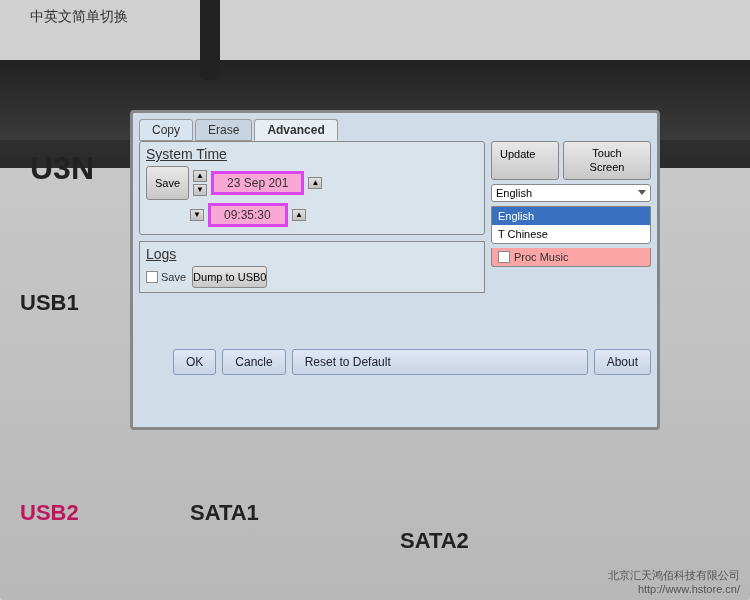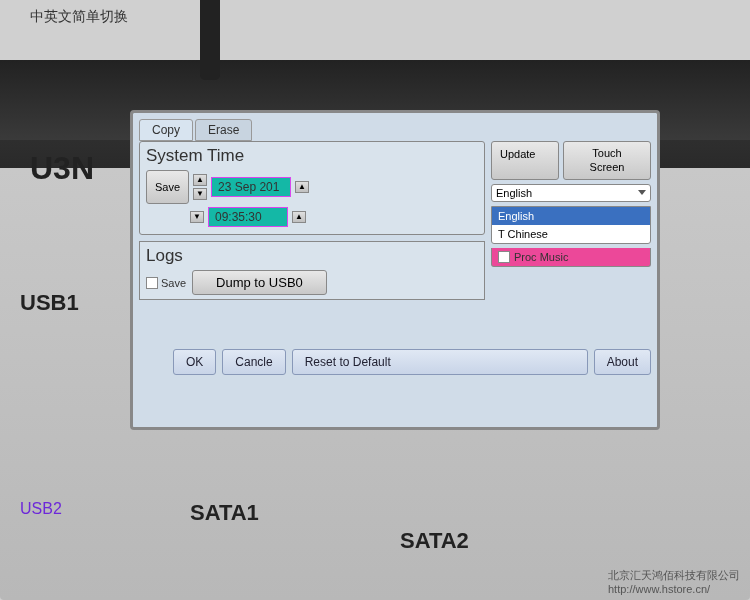--- a/index.html
+++ b/index.html
@@ -71,23 +71,23 @@
       font-size: 22px;
       font-weight: bold;
       color: #222;
     }
 
     
     .label-usb2 {
       position: absolute;
       top: 500px;
       left: 20px;
-      font-size: 16px;
-      font-weight: normal;
-      color: #6d28d9;
+      font-size: 22px;
+      font-weight: bold;
+      color: #be185d;
     }
 
     
     .label-sata1 {
       position: absolute;
       top: 500px;
       left: 190px;
       font-size: 22px;
       font-weight: bold;
       color: #222;
@@ -101,21 +101,21 @@
       font-size: 22px;
       font-weight: bold;
       color: #222;
     }
 
     
     .company-info {
       position: absolute;
       bottom: 5px;
       right: 10px;
-      text-align: left;
+      text-align: right;
     }
     .company-info .company-name {
       font-size: 11px;
       color: #555;
     }
     .company-info .company-url {
       font-size: 11px;
       color: #555;
     }
 
@@ -175,23 +175,24 @@
     }
 
     .system-time-group {
       border: 1px solid #888;
       border-radius: 3px;
       padding: 4px 6px;
       background: rgba(255,255,255,0.2);
       margin-bottom: 6px;
     }
     .group-label {
-      font-size: 17px;
+      font-size: 14px;
       color: #333;
       margin-bottom: 4px;
+      text-decoration: underline;
     }
 
     .time-row {
       display: flex;
       align-items: center;
       gap: 4px;
       margin-bottom: 3px;
     }
 
     .save-btn {
@@ -218,23 +219,23 @@
       background: linear-gradient(180deg, #e0e0e0, #c0c0c0);
       border: 1px solid #888;
       cursor: pointer;
       display: flex;
       align-items: center;
       justify-content: center;
       line-height: 1;
     }
 
     .time-display {
-      background: #14b8a6;
-      border: 1px solid #d946ef;
-      padding: 2px 6px;
+      background: #f9a8d4;
+      border: 3px solid #d946ef;
+      padding: 2px 13px;
       font-size: 12px;
       min-width: 80px;
       color: #333;
     }
 
     
     .logs-group {
       border: 1px solid #888;
       border-radius: 0;
       padding: 4px 6px;
@@ -256,22 +257,22 @@
     }
 
     .checkbox {
       width: 12px;
       height: 12px;
       border: 1px solid #888;
       background: #fff;
     }
 
     .dump-btn {
-      padding: 4px 23px;
-      font-size: 13px;
+      padding: 4px 0;
+      font-size: 11px;
       background: linear-gradient(180deg, #e8e8e8, #c8c8c8);
       border: 1px solid #888;
       border-radius: 3px;
       cursor: pointer;
     }
 
     
     .right-panel {
       width: 160px;
       display: flex;
@@ -346,21 +347,21 @@
       color: #fff;
     }
 
     .proc-music-row {
       display: flex;
       align-items: center;
       gap: 4px;
       font-size: 11px;
       color: #333;
       padding: 3px 6px;
-      background: #ec4899;
+      background: #fca5a5;
       border: 1px solid #888;
       border-top: none;
       border-radius: 0 0 3px 3px;
     }
 
     
     .bottom-buttons {
       display: flex;
       gap: 6px;
       margin-top: 8px;
@@ -402,20 +403,21 @@
   <div class="company-name">北京汇天鸿佰科技有限公司</div>
   <div class="company-url">http://www.hstore.cn/</div>
 </div>
 
 <div class="screen">
   <div class="screen-ui">
 
     <div class="tabs-row">
       <div class="tab copy">Copy</div>
       <div class="tab">Erase</div>
+      <div class="tab active">Advanced</div>
     </div>
 
     <div class="content-area">
 
       <div class="left-panel">
 
         <div class="system-time-group">
           <div class="group-label">System Time</div>
           <div class="time-row">
             <div class="save-btn">Save</div>

